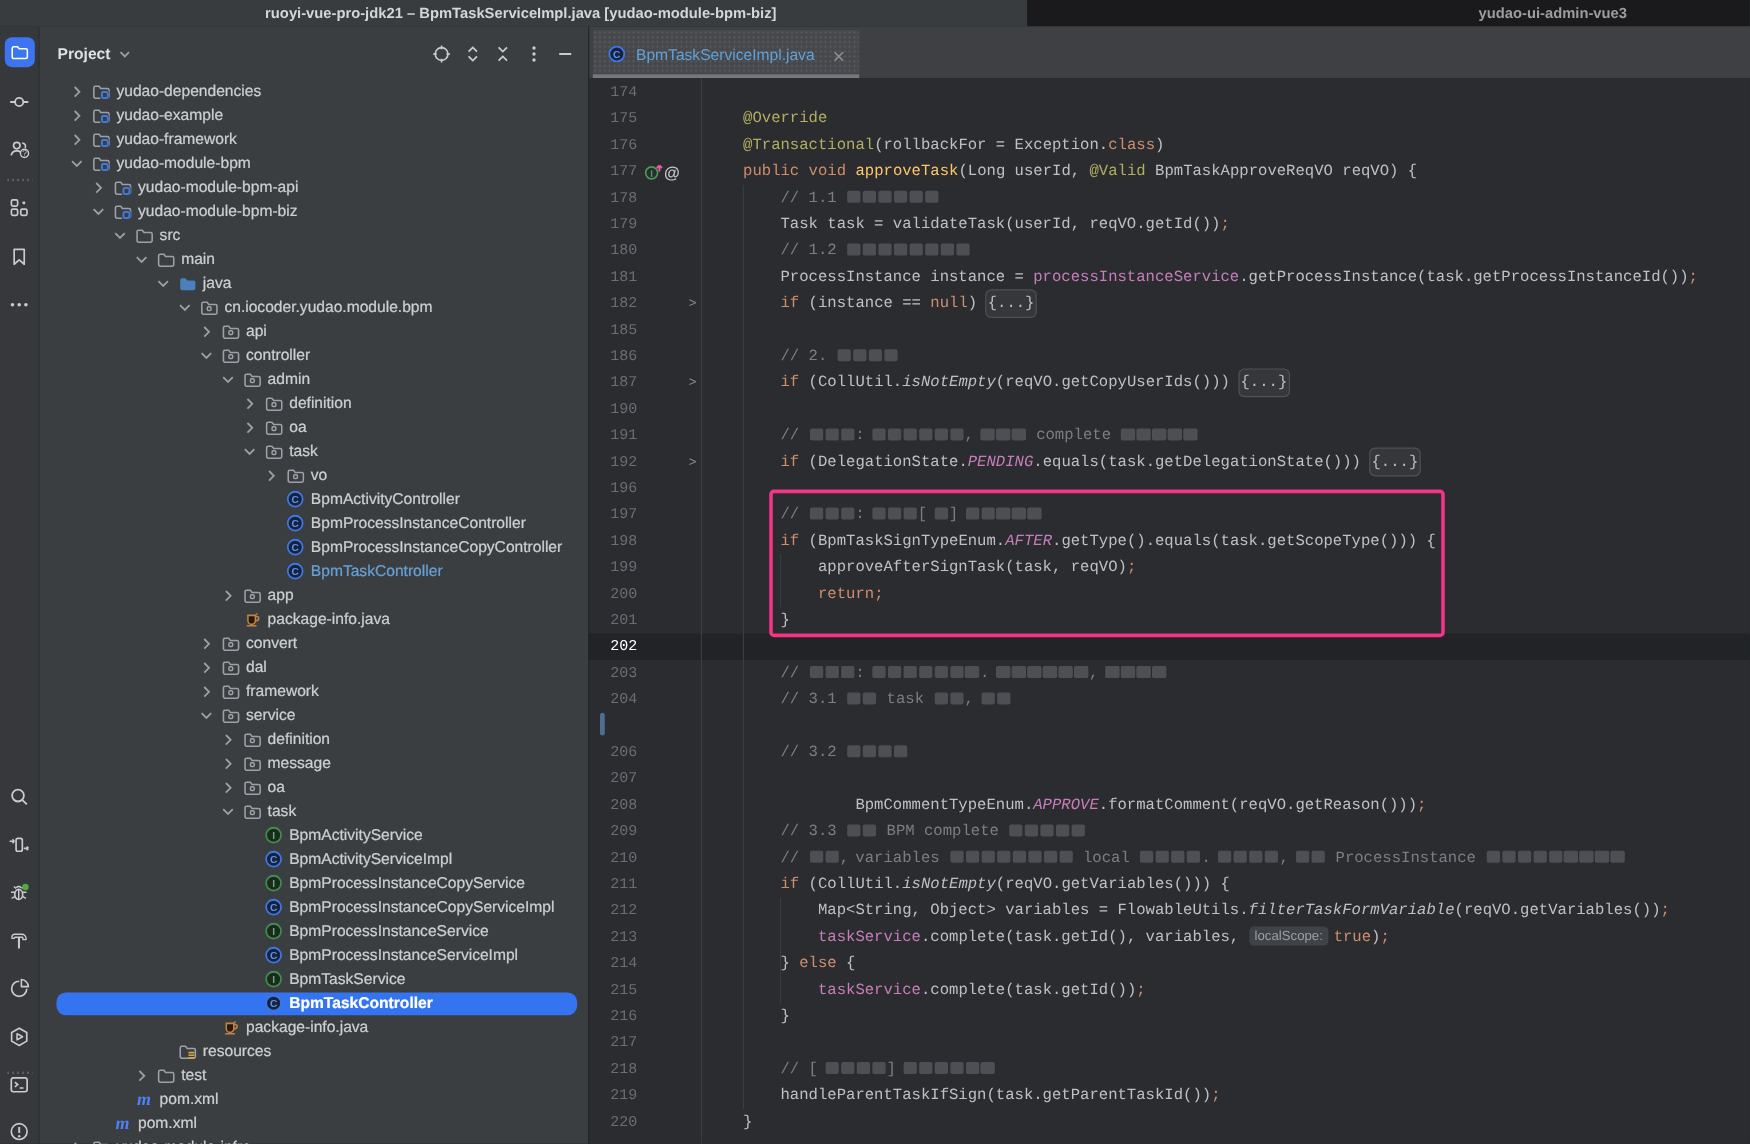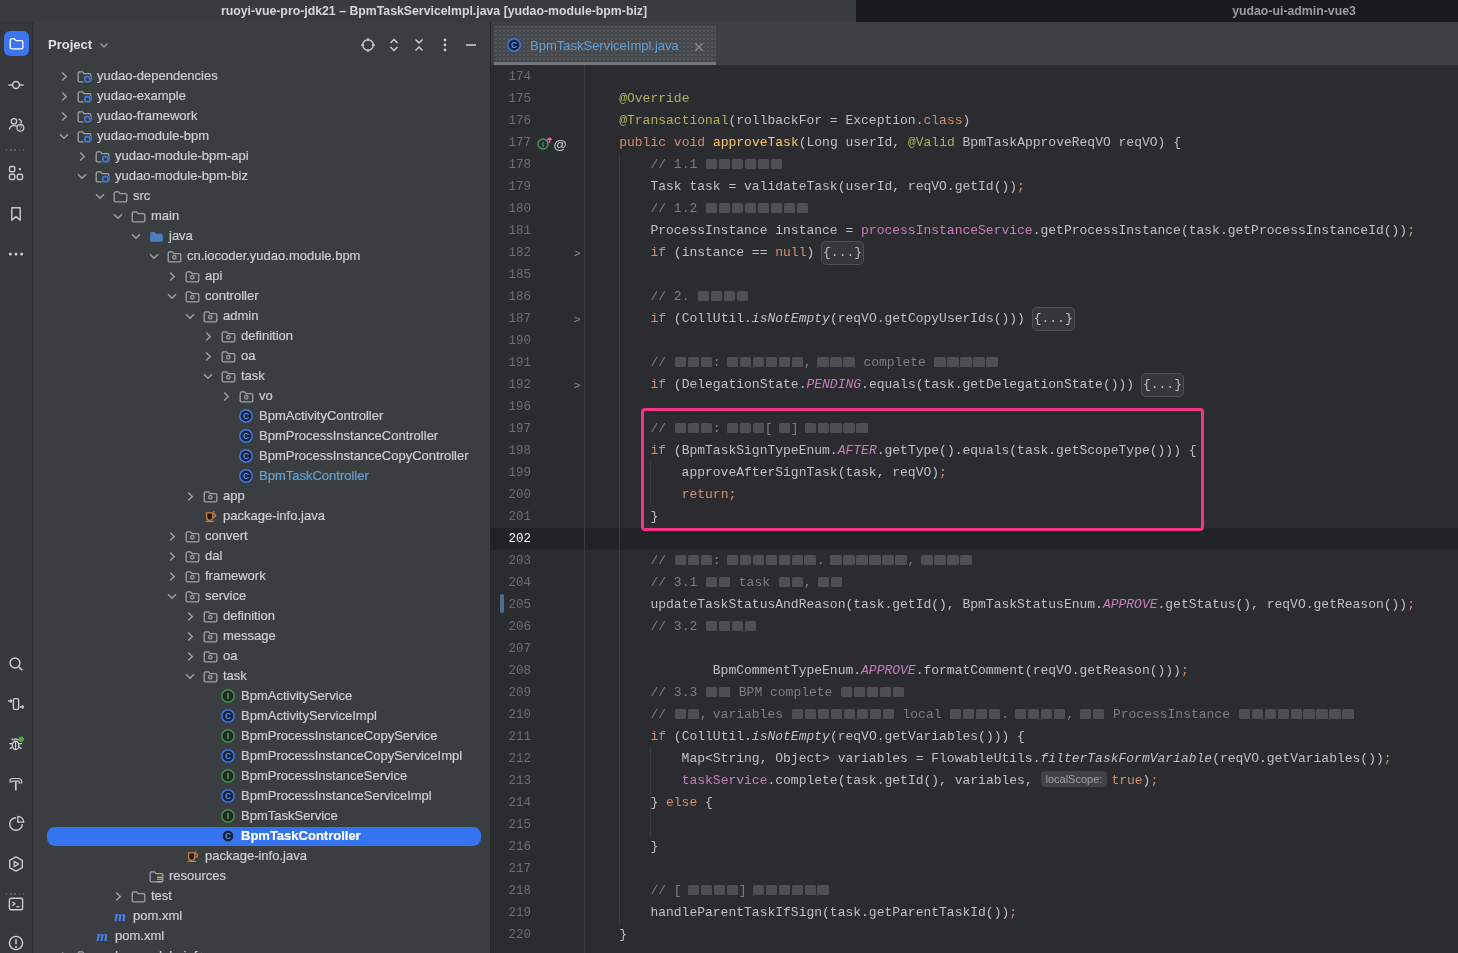--- a/index.html
+++ b/index.html
@@ -83,31 +83,30 @@
 <div class="cline" style="top:374px"><span class="num">192</span><span class="farrow">&gt;</span><span class="code">        <span class="k">if</span> (DelegationState.<span class="ct">PENDING</span>.equals(task.getDelegationState())) <span class="fold">{...}</span></span></div>
 <div class="cline" style="top:396px"><span class="num">196</span><span class="code"></span></div>
 <div class="cline" style="top:418px"><span class="num">197</span><span class="code">        <span class="c">// <span class="cj"></span><span class="cj"></span><span class="cj"></span><span class="cp">:</span><span class="cj"></span><span class="cj"></span><span class="cj"></span><span class="cp">[</span><span class="cj"></span><span class="cp">]</span><span class="cj"></span><span class="cj"></span><span class="cj"></span><span class="cj"></span><span class="cj"></span></span></span></div>
 <div class="cline" style="top:440px"><span class="num">198</span><span class="code">        <span class="k">if</span> (BpmTaskSignTypeEnum.<span class="ct">AFTER</span>.getType().equals(task.getScopeType())) {</span></div>
 <div class="cline" style="top:462px"><span class="num">199</span><span class="code">            approveAfterSignTask(task, reqVO)<span class="k">;</span></span></div>
 <div class="cline" style="top:484px"><span class="num">200</span><span class="code">            <span class="k">return</span><span class="k">;</span></span></div>
 <div class="cline" style="top:506px"><span class="num">201</span><span class="code">        }</span></div>
 <div class="cline" style="top:528px"><span class="num on">202</span><span class="code"></span></div>
 <div class="cline" style="top:550px"><span class="num">203</span><span class="code">        <span class="c">// <span class="cj"></span><span class="cj"></span><span class="cj"></span><span class="cp">:</span><span class="cj"></span><span class="cj"></span><span class="cj"></span><span class="cj"></span><span class="cj"></span><span class="cj"></span><span class="cj"></span><span class="cp">.</span><span class="cj"></span><span class="cj"></span><span class="cj"></span><span class="cj"></span><span class="cj"></span><span class="cj"></span><span class="cp">,</span><span class="cj"></span><span class="cj"></span><span class="cj"></span><span class="cj"></span></span></span></div>
 <div class="cline" style="top:572px"><span class="num">204</span><span class="code">        <span class="c">// 3.1 <span class="cj"></span><span class="cj"></span> task <span class="cj"></span><span class="cj"></span><span class="cp">,</span><span class="cj"></span><span class="cj"></span></span></span></div>
-<div class="cline" style="top:594px"><span class="num">205</span><span class="code">        updateTaskStatusAndReason(task.getId(), BpmTaskStatusEnum.<span class="ct">APPROVE</span>.getStatus(), reqVO.getReason())<span class="k">;</span></span></div>
 <div class="cline" style="top:616px"><span class="num">206</span><span class="code">        <span class="c">// 3.2 <span class="cj"></span><span class="cj"></span><span class="cj"></span><span class="cj"></span></span></span></div>
 <div class="cline" style="top:638px"><span class="num">207</span></div>
 <div class="cline" style="top:660px"><span class="num">208</span><span class="code">                BpmCommentTypeEnum.<span class="ct">APPROVE</span>.formatComment(reqVO.getReason()))<span class="k">;</span></span></div>
 <div class="cline" style="top:682px"><span class="num">209</span><span class="code">        <span class="c">// 3.3 <span class="cj"></span><span class="cj"></span> BPM complete <span class="cj"></span><span class="cj"></span><span class="cj"></span><span class="cj"></span><span class="cj"></span></span></span></div>
 <div class="cline" style="top:704px"><span class="num">210</span><span class="code">        <span class="c">// <span class="cj"></span><span class="cj"></span><span class="cp">,</span>variables <span class="cj"></span><span class="cj"></span><span class="cj"></span><span class="cj"></span><span class="cj"></span><span class="cj"></span><span class="cj"></span><span class="cj"></span> local <span class="cj"></span><span class="cj"></span><span class="cj"></span><span class="cj"></span><span class="cp">.</span><span class="cj"></span><span class="cj"></span><span class="cj"></span><span class="cj"></span><span class="cp">,</span><span class="cj"></span><span class="cj"></span> ProcessInstance <span class="cj"></span><span class="cj"></span><span class="cj"></span><span class="cj"></span><span class="cj"></span><span class="cj"></span><span class="cj"></span><span class="cj"></span><span class="cj"></span></span></span></div>
 <div class="cline" style="top:726px"><span class="num">211</span><span class="code">        <span class="k">if</span> (CollUtil.<span class="sm">isNotEmpty</span>(reqVO.getVariables())) {</span></div>
 <div class="cline" style="top:748px"><span class="num">212</span><span class="code">            Map&lt;String, Object&gt; variables = FlowableUtils.<span class="sm">filterTaskFormVariable</span>(reqVO.getVariables())<span class="k">;</span></span></div>
 <div class="cline" style="top:770px"><span class="num">213</span><span class="code">            <span class="f">taskService</span>.complete(task.getId(), variables, <span class="hint">localScope:</span><span class="k">true</span>)<span class="k">;</span></span></div>
 <div class="cline" style="top:792px"><span class="num">214</span><span class="code">        } <span class="k">else</span> {</span></div>
-<div class="cline" style="top:814px"><span class="num">215</span></div>
+<div class="cline" style="top:814px"><span class="num">215</span><span class="code">            <span class="f">taskService</span>.complete(task.getId())<span class="k">;</span></span></div>
 <div class="cline" style="top:836px"><span class="num">216</span><span class="code">        }</span></div>
 <div class="cline" style="top:858px"><span class="num">217</span><span class="code"></span></div>
 <div class="cline" style="top:880px"><span class="num">218</span><span class="code">        <span class="c">// <span class="cp">[</span><span class="cj"></span><span class="cj"></span><span class="cj"></span><span class="cj"></span><span class="cp">]</span><span class="cj"></span><span class="cj"></span><span class="cj"></span><span class="cj"></span><span class="cj"></span><span class="cj"></span></span></span></div>
 <div class="cline" style="top:902px"><span class="num">219</span><span class="code">        handleParentTaskIfSign(task.getParentTaskId())<span class="k">;</span></span></div>
 <div class="cline" style="top:924px"><span class="num">220</span><span class="code">    }</span></div>
 <svg class="" style="position:absolute;left:536px;top:135px" width="30" height="16" viewBox="0 0 30 16" fill="none">
       <circle cx="7" cy="9" r="5" stroke="#499c54" stroke-width="1.4"></circle>
       <text x="7" y="12.2" font-family="Liberation Sans" font-size="8" font-weight="bold" fill="#499c54" text-anchor="middle">I</text>
       <path d="M13.5 8V2.8M13.5 2.8L11.3 5M13.5 2.8L15.7 5" stroke="#e85d9c" stroke-width="1.6"></path>
       <text x="24" y="13.5" font-family="Liberation Sans" font-size="13.5" font-weight="bold" fill="#c2c5c9" text-anchor="middle">@</text>

